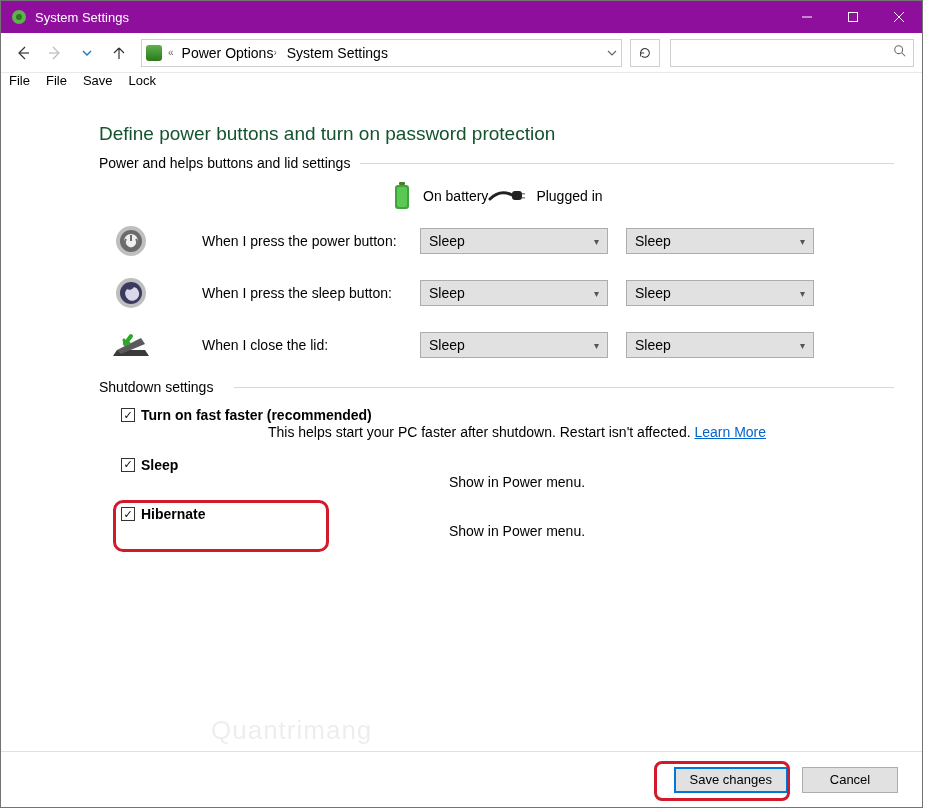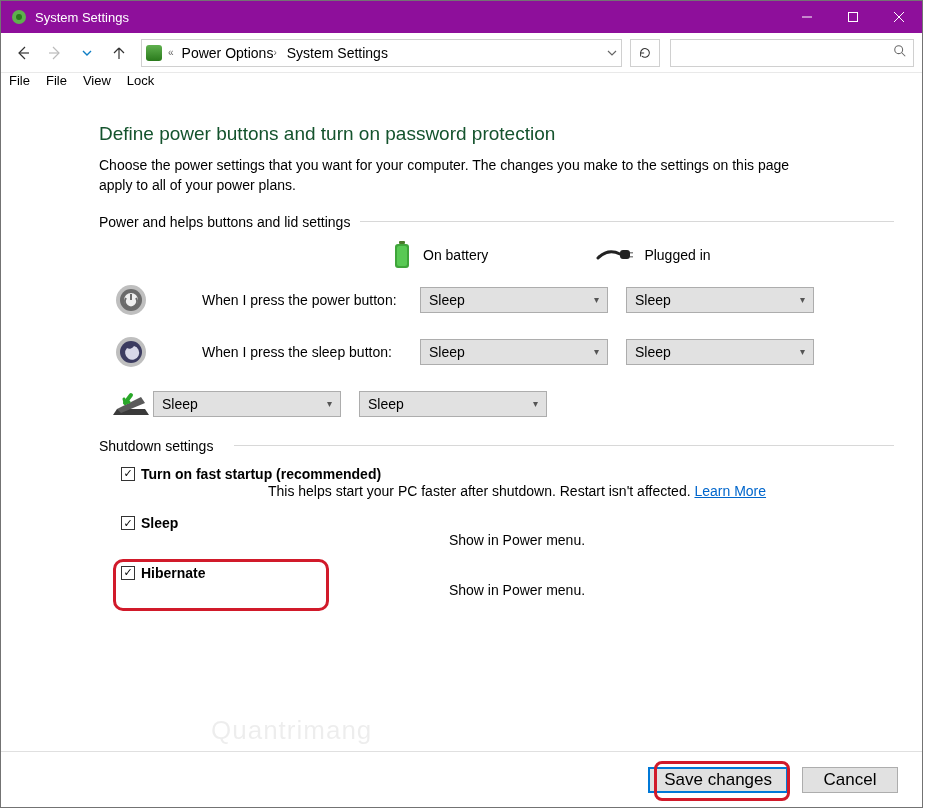--- a/index.html
+++ b/index.html
@@ -124,21 +124,20 @@
   }
   .group-header .line {
     flex: 1;
     height: 1px;
     background: #d8d8d8;
     margin-left: 10px;
   }
   .cols-header {
     display: flex;
     padding-left: 292px;
-    gap: 108px;
     margin-bottom: 12px;
     align-items: center;
   }
   .col-label { display: flex; align-items: center; gap: 10px; }
   .battery-icon svg, .plug-icon svg { display: block; }
   .setting-row {
     display: flex;
     align-items: center;
     padding-left: 10px;
     margin-bottom: 16px;
@@ -200,21 +199,21 @@
     gap: 14px;
     position: relative;
   }
   .btn {
     min-width: 96px;
     height: 26px;
     background: #e1e1e1;
     border: 1px solid #adadad;
     display: flex; align-items: center; justify-content: center;
     padding: 0 14px;
-    font-size: 17px;
+    font-size: 13px;
   }
   .btn.primary {
     border: 2px solid #0078d7;
   }
   .footer .highlight-foot {
     position: absolute;
     border: 3px solid #d11a2a;
     border-radius: 8px;
     pointer-events: none;
     right: 132px;
@@ -325,27 +324,26 @@
             <circle cx="6.5" cy="6.5" r="4.5" stroke="#666" stroke-width="1.2" fill="none"></circle>
             <path d="M10 10 L14 14" stroke="#666" stroke-width="1.2"></path>
           </svg>
       </span>
     </div>
   </div>
 
   <div class="menubar">
     <span>File</span>
     <span>File</span>
-    <span>View</span>
+    <span>Save</span>
     <span>Lock</span>
   </div>
 
   <div class="content">
     <div class="heading">Define power buttons and turn on password protection</div>
-    <div class="desc">Choose the power settings that you want for your computer. The changes you make to the settings on this page apply to all of your power plans.</div>
 
     <div class="group-header">
       <span>Power and helps buttons and lid settings</span>
       <div class="line"></div>
     </div>
 
     <div class="cols-header">
       <div class="col-label">
         <span class="battery-icon">
           <svg width="22" height="30" viewBox="0 0 22 30">
@@ -411,41 +409,42 @@
 
     <div class="setting-row">
       <div class="row-icon">
         <svg width="40" height="30" viewBox="0 0 40 30">
           <path d="M6 20 L34 20 L38 26 L2 26 Z" fill="#3a3a3a"></path>
           <path d="M6 20 L30 8 L34 14 L10 24 Z" fill="#5a5a5a"></path>
           <path d="M20 6 L14 14" stroke="#2aa82a" stroke-width="4" stroke-linecap="round"></path>
           <path d="M14 14 L13 10 M14 14 L18 13" stroke="#2aa82a" stroke-width="3" stroke-linecap="round"></path>
         </svg>
       </div>
+      <div class="row-label">When I close the lid:</div>
       <div class="select">
         <span>Sleep</span>
         <span class="sel-dd">▾</span>
       </div>
       <div class="select">
         <span>Sleep</span>
         <span class="sel-dd">▾</span>
       </div>
     </div>
 
     <div class="group-header" style="margin-top:10px;gap:11px;">
       <span>Shutdown settings</span>
       <div class="line"></div>
     </div>
 
     <div class="shutdown-list">
 
       <div class="sd-item">
         <div class="cb-row">
           <span class="cb checked"></span>
-          <strong>Turn on fast startup (recommended)</strong>
+          <strong>Turn on fast faster (recommended)</strong>
         </div>
         <div class="sub">
           <span>This helps start your PC faster after shutdown. Restart isn't affected. </span><span class="link">Learn More</span>
         </div>
       </div>
 
       <div class="sd-item">
         <div class="cb-row">
           <span class="cb checked"></span>
           <strong>Sleep</strong>

